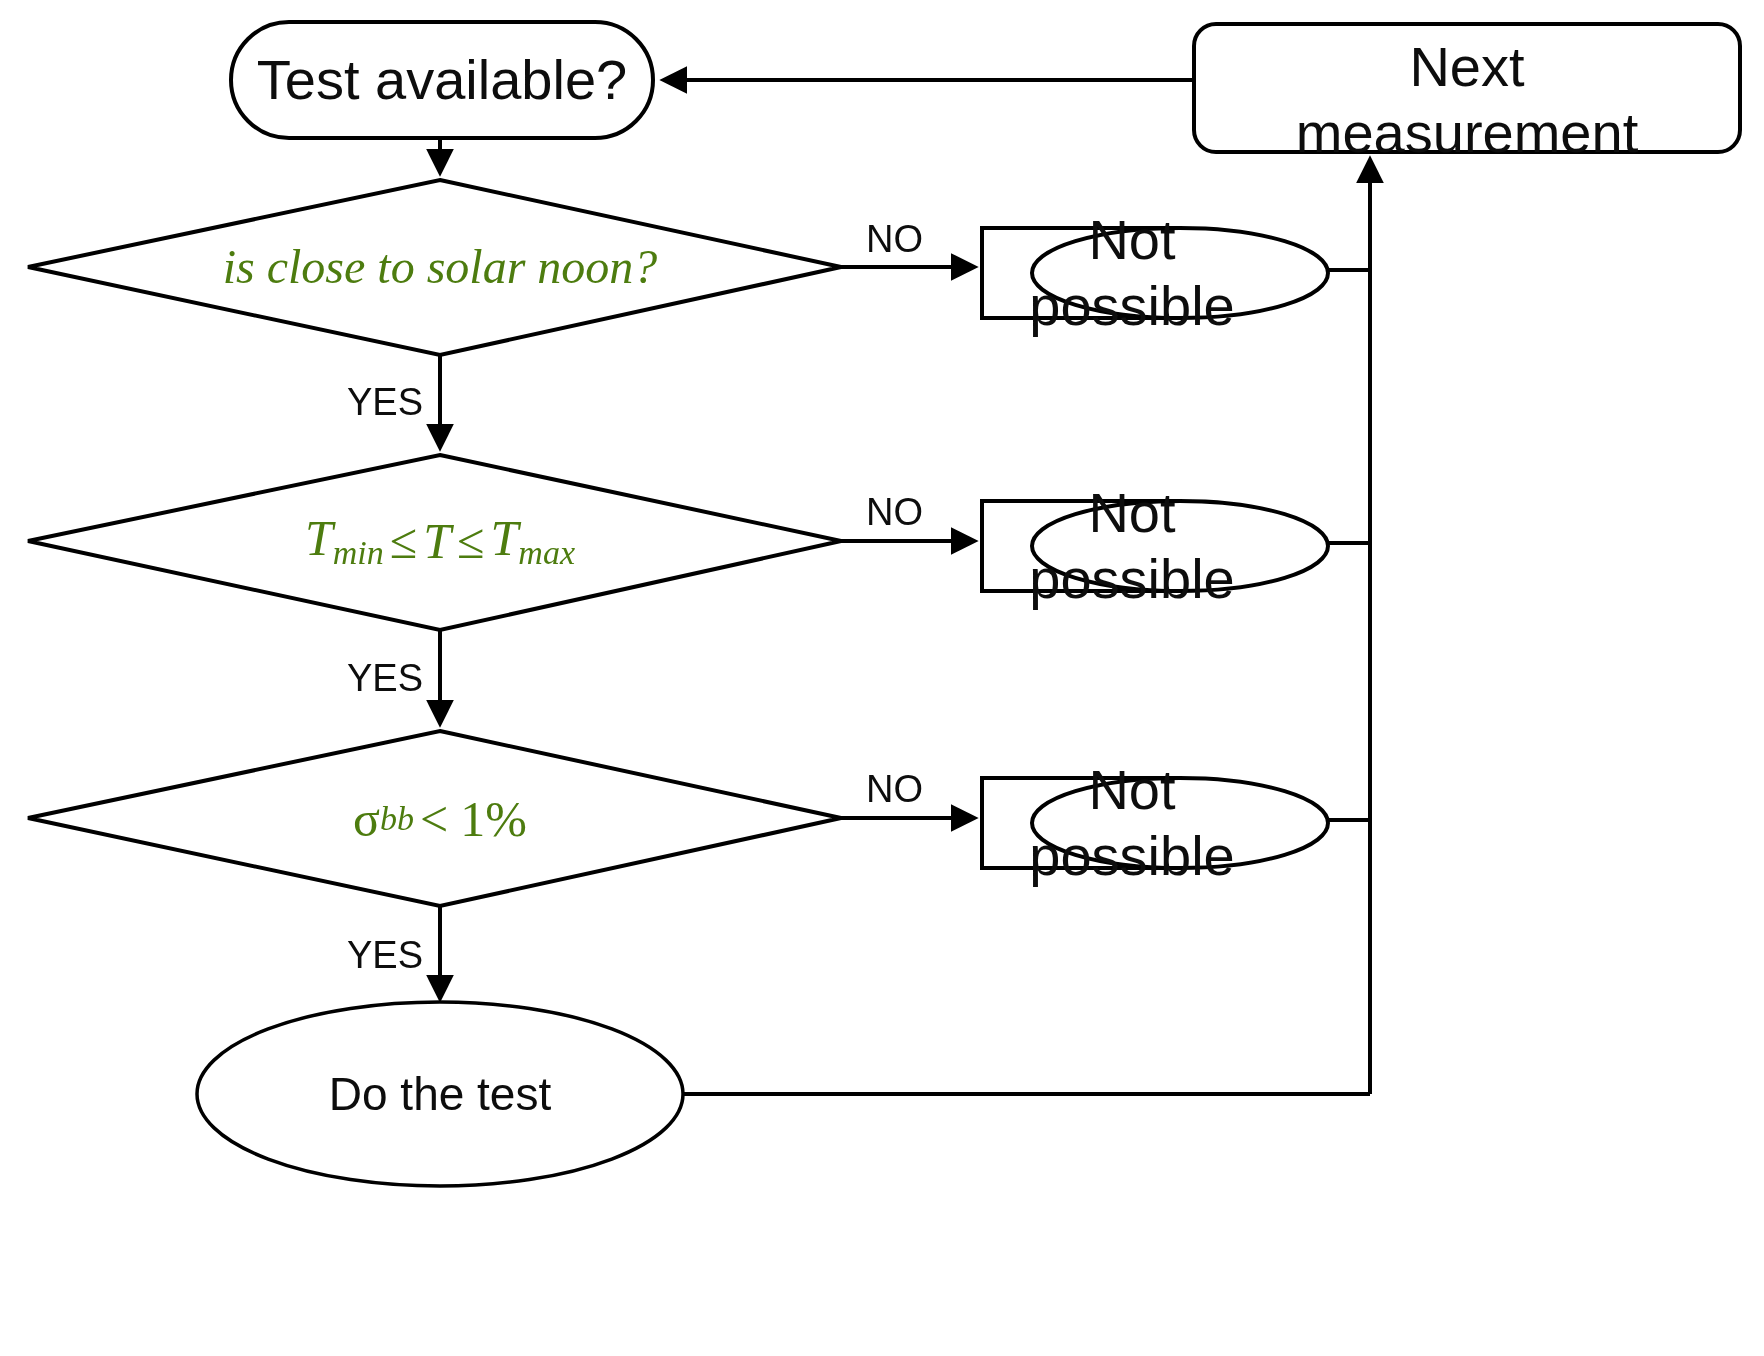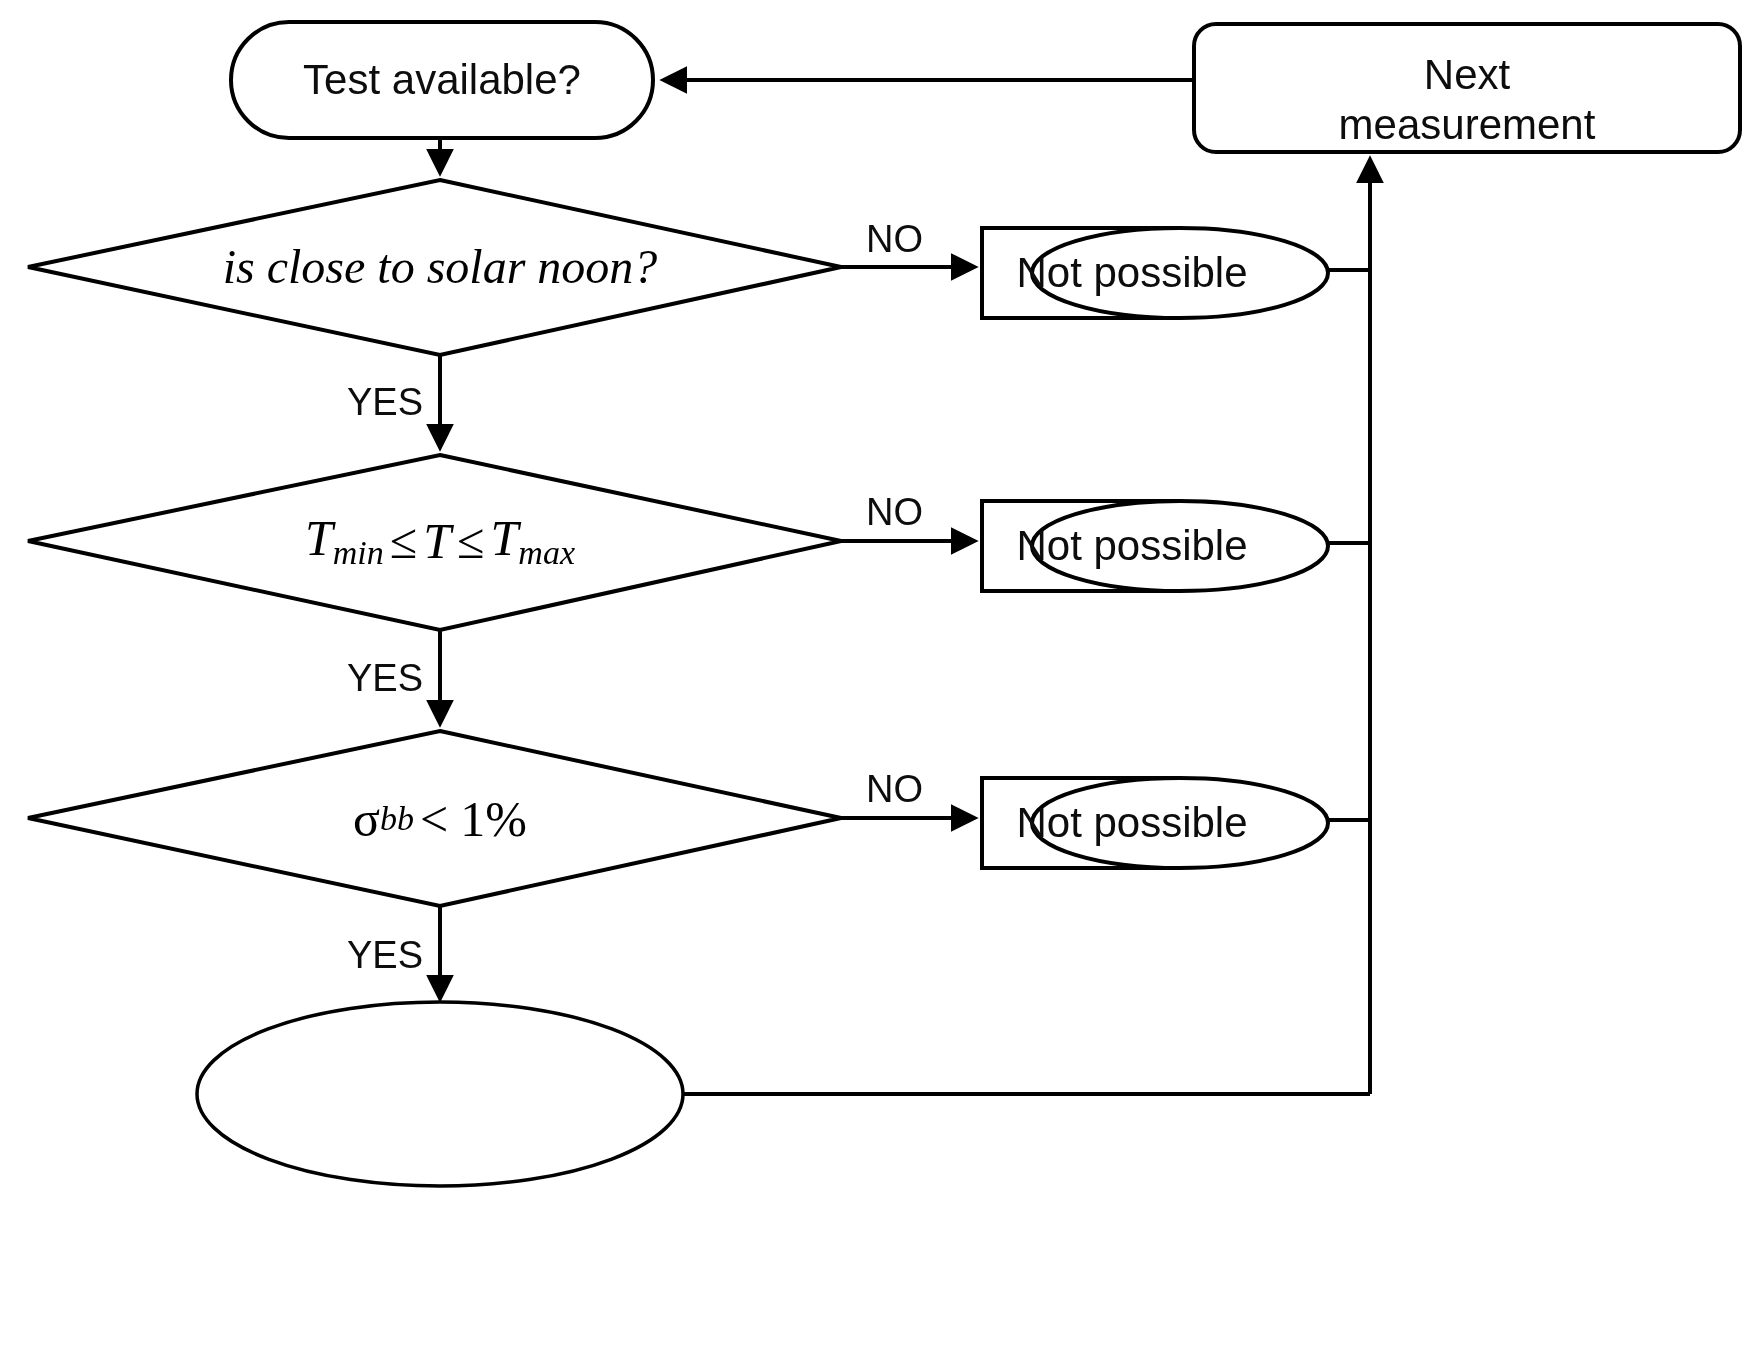--- a/index.html
+++ b/index.html
@@ -46,28 +46,28 @@
     display: flex;
     align-items: center;
     justify-content: center;
     text-align: center;
     line-height: 1.18;
     white-space: pre-line;
     pointer-events: none;
   }
   .sans-lbl {
     font-family: "Liberation Sans", sans-serif;
-    font-size: 42px;
+    font-size: 56px;
     color: #0d0d0d;
   }
   .math-lbl {
     font-family: "Liberation Serif", serif;
     font-style: italic;
     font-size: 46px;
-    color: #000000;
+    color: #4d7c0f;
   }
   .edge-lbl {
     position: absolute;
     font-family: "Liberation Sans", sans-serif;
     font-size: 38px;
     color: #0d0d0d;
     white-space: nowrap;
     text-align: center;
   }
   sub {
@@ -164,20 +164,21 @@
   <div class="node-label math-lbl" style="left:230px; top:786px; width:420px; height:66px; font-size:50px;">
     <span class="upright">σ</span><sub>bb</sub><span class="op">&lt;</span><span class="upright" style="padding-left:0.12em;">1%</span>
   </div>
 
   <div class="node-label sans-lbl" style="left:982px; top:228px; width:300px; height:90px;">Not possible</div>
 
   <div class="node-label sans-lbl" style="left:982px; top:501px; width:300px; height:90px;">Not possible</div>
 
   <div class="node-label sans-lbl" style="left:982px; top:778px; width:300px; height:90px;">Not possible</div>
 
+  <div class="node-label sans-lbl" style="left:197px; top:1048px; width:486px; height:92px; font-size:46px;">Do the test</div>
 
   <div class="edge-lbl" style="left:866px; top:218px;">NO</div>
   <div class="edge-lbl" style="left:866px; top:491px;">NO</div>
   <div class="edge-lbl" style="left:866px; top:768px;">NO</div>
 
   <div class="edge-lbl" style="left:347px; top:381px;">YES</div>
   <div class="edge-lbl" style="left:347px; top:657px;">YES</div>
   <div class="edge-lbl" style="left:347px; top:934px;">YES</div>
 
 </div>

